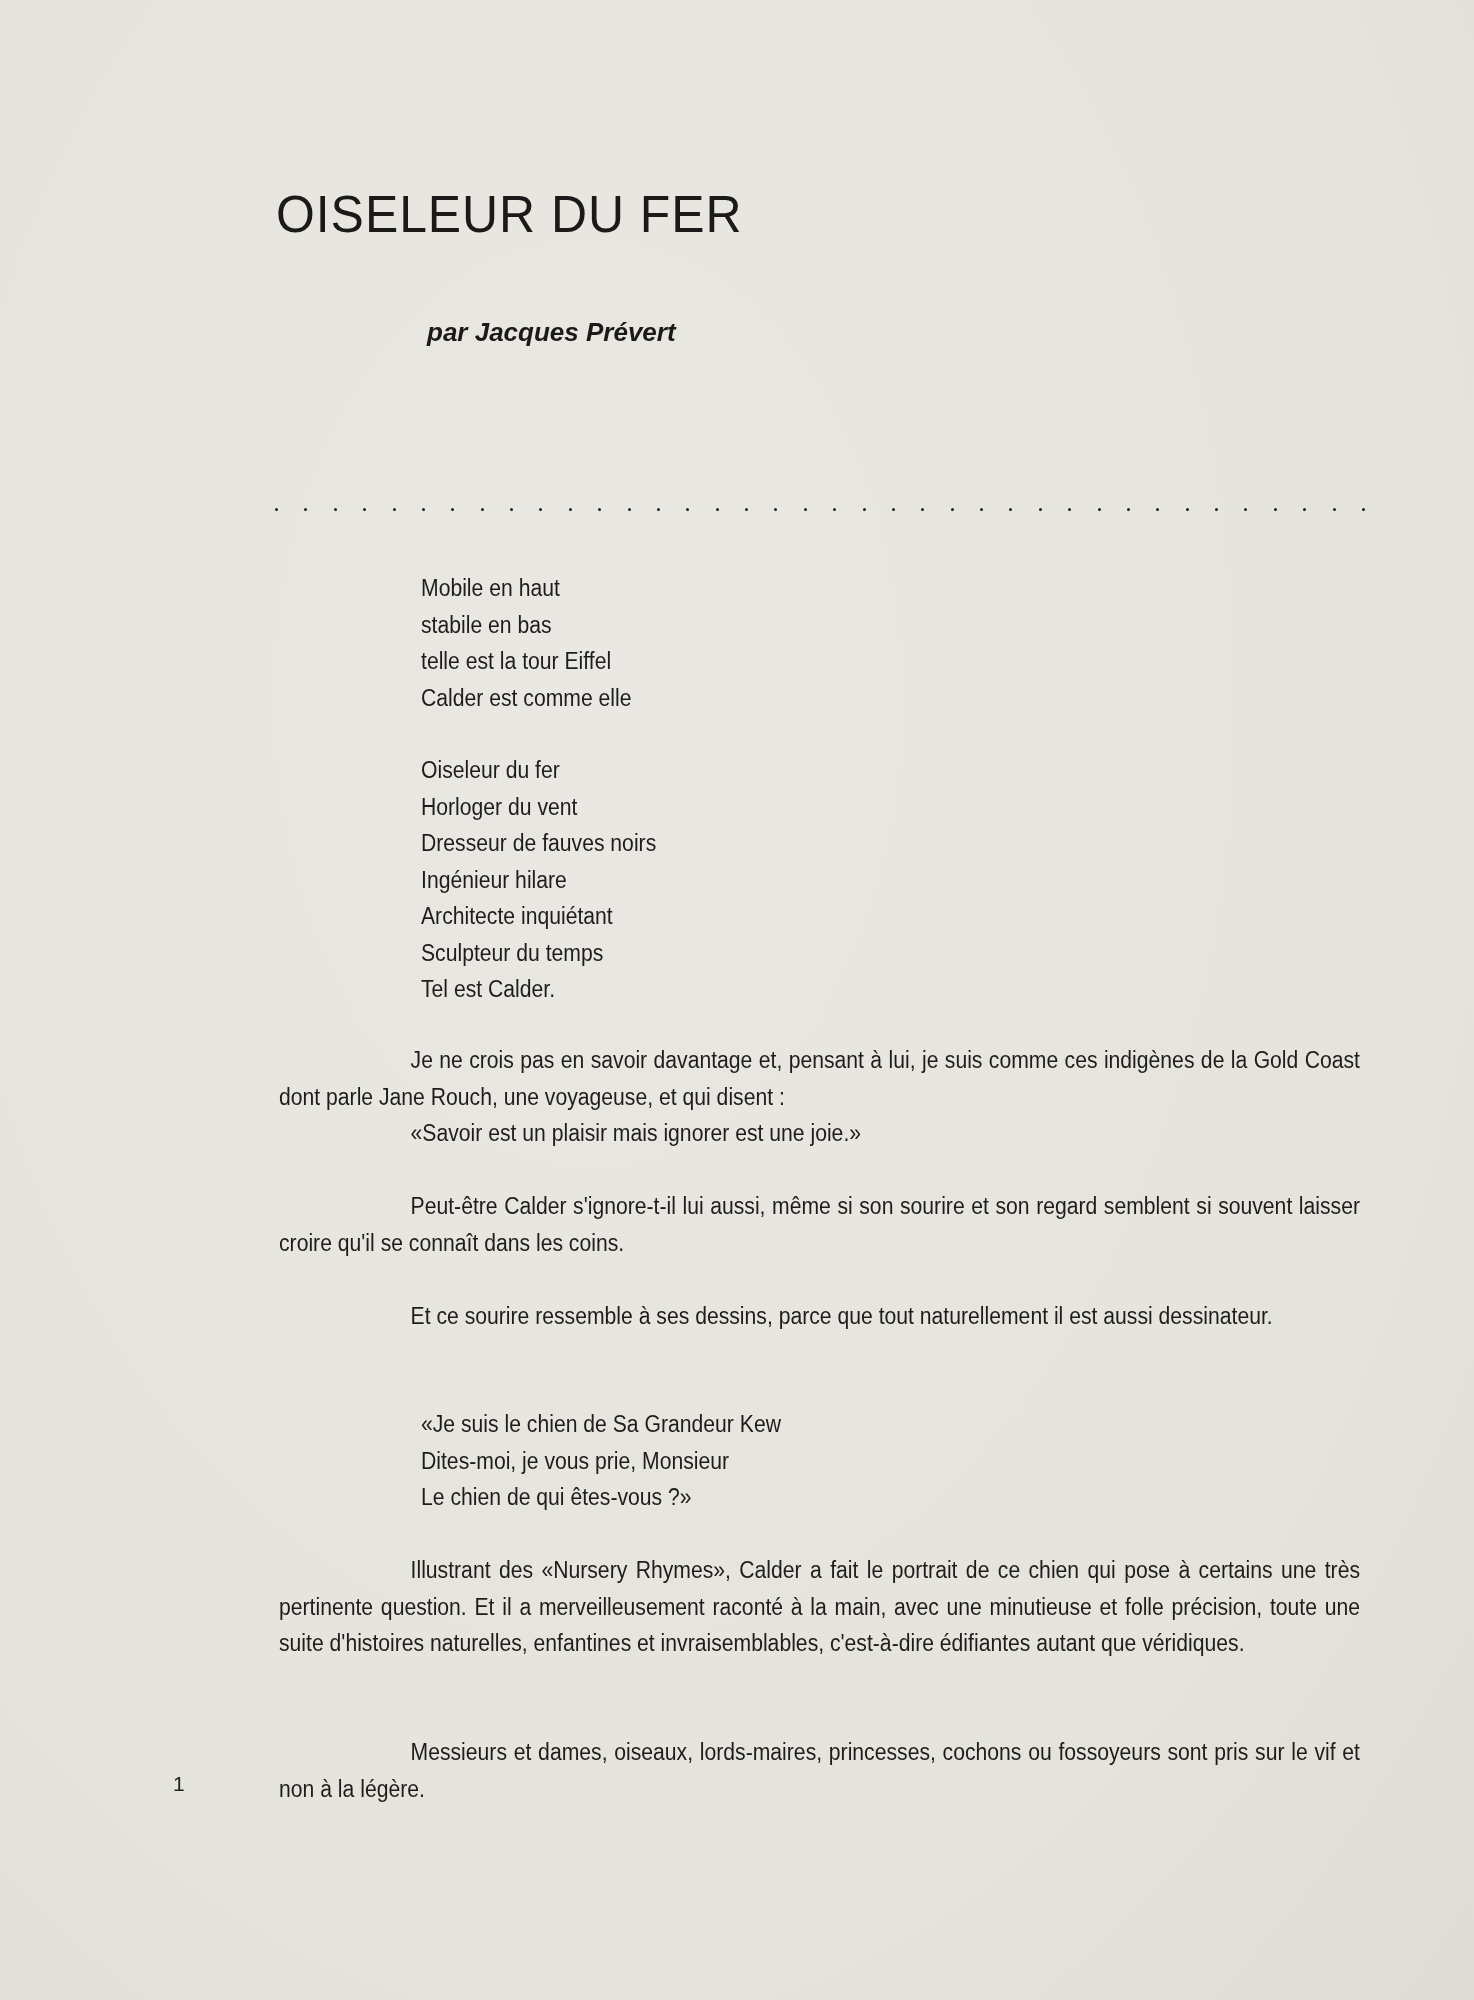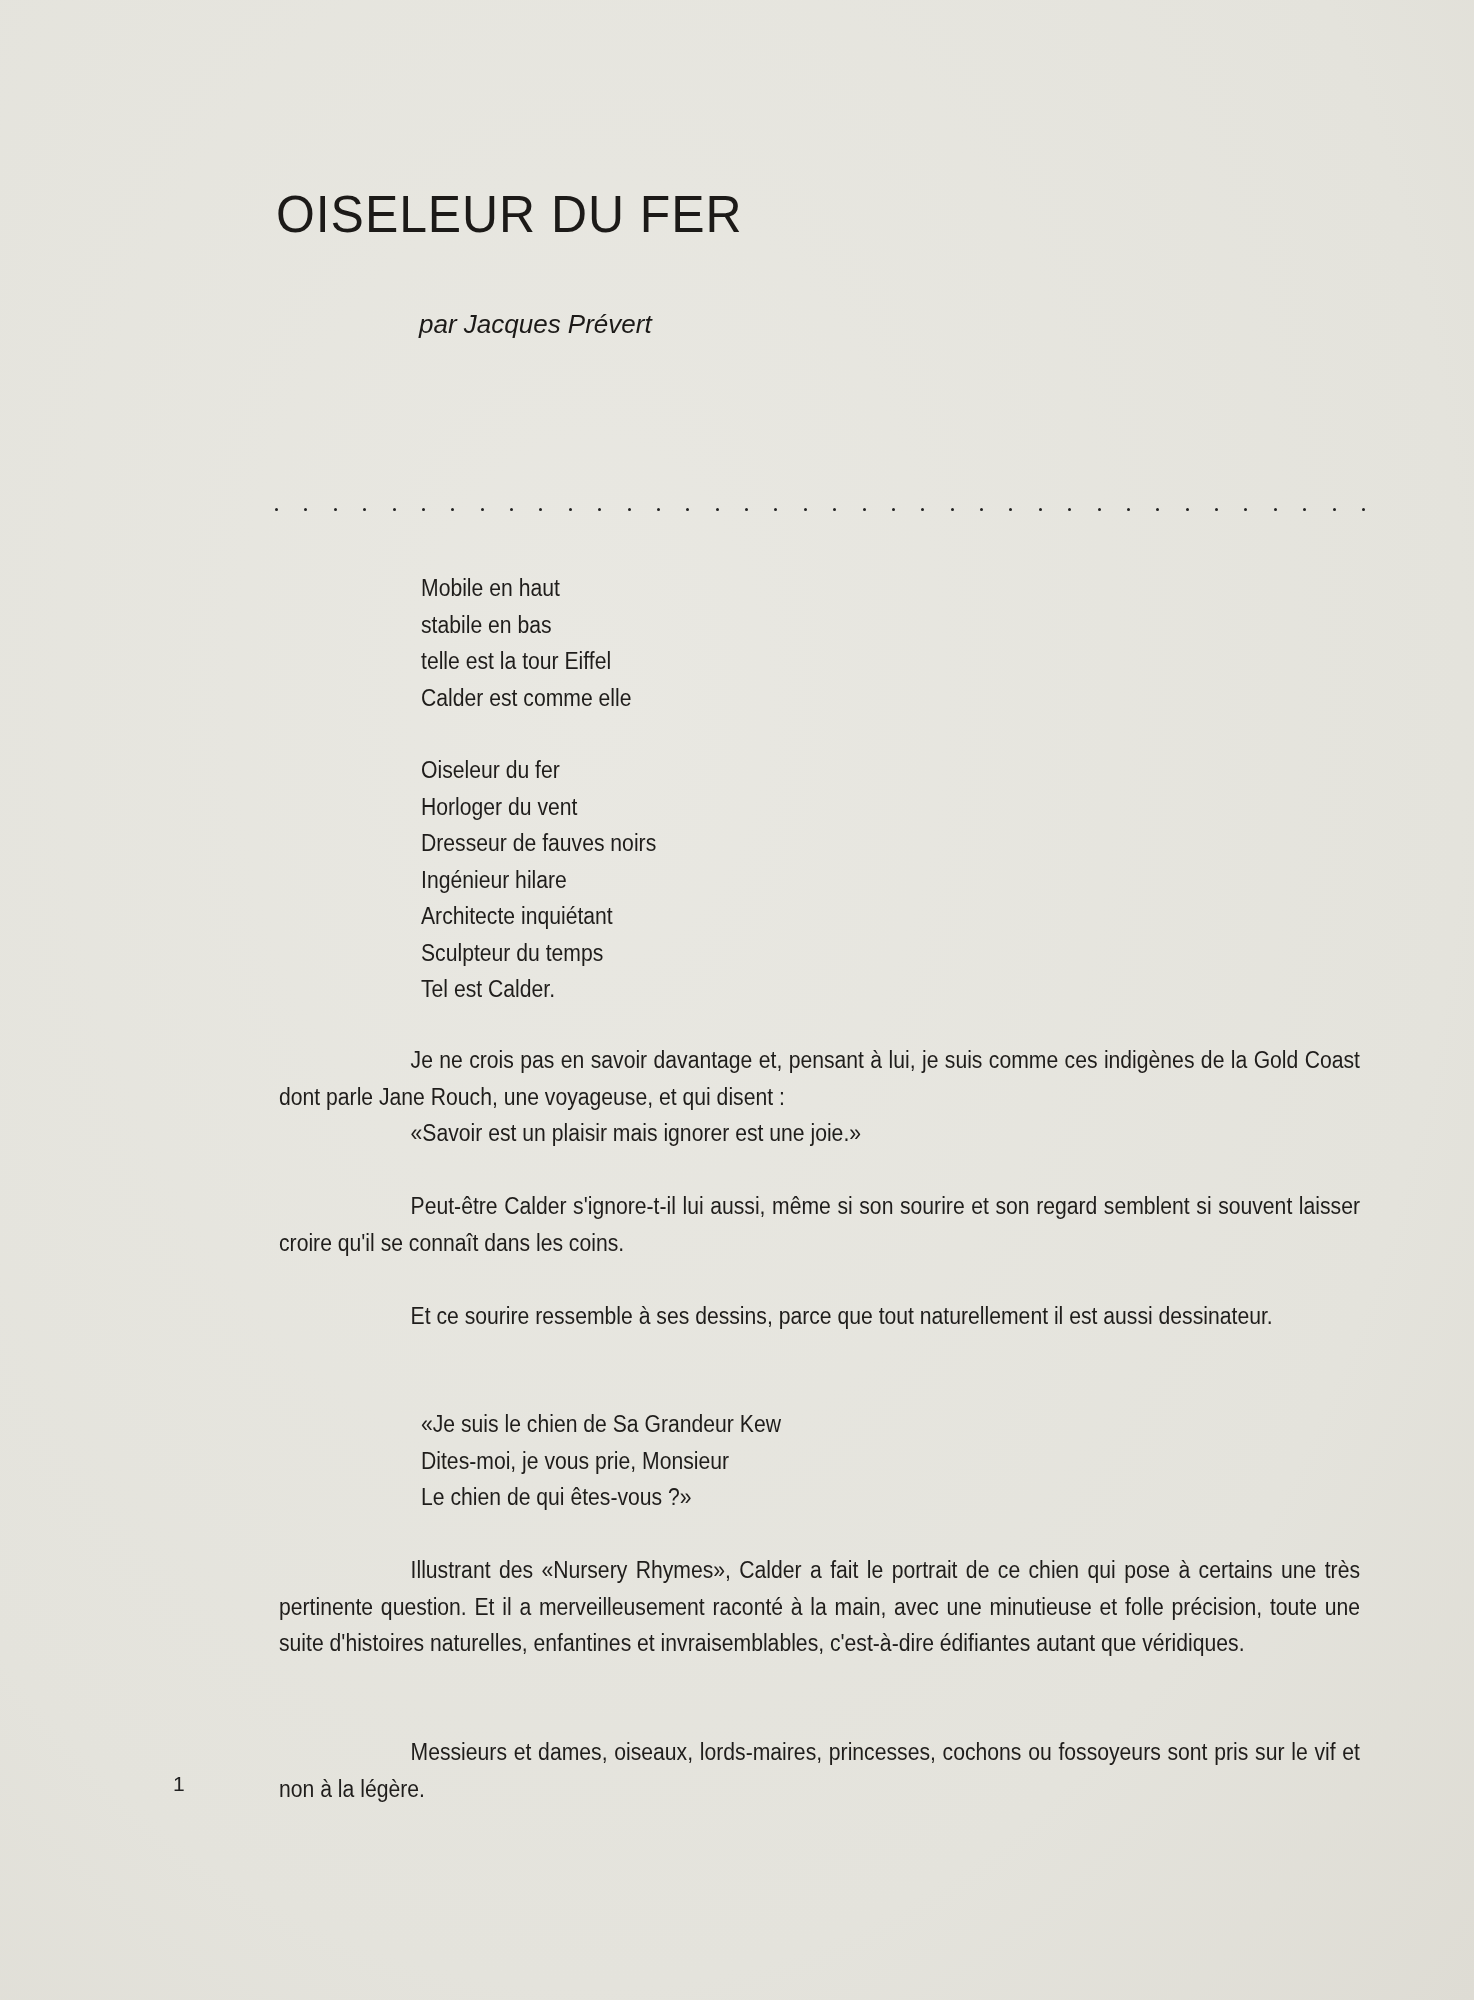--- a/index.html
+++ b/index.html
@@ -16,22 +16,22 @@
     background: radial-gradient(ellipse at 40% 35%, #e9e8e2 0%, #e4e3dc 70%, #dedcd4 100%);
   }
   .title {
     position: absolute; left: 276px; top: 188px;
     font-size: 52px; font-weight: 400; letter-spacing: 1px;
     color: #1c1a18; margin: 0; line-height: 1;
     transform: scaleX(0.96); transform-origin: left top;
   }
   .byline {
     position: absolute; left: 419px; top: 309px;
-    font-size: 26px; font-style: italic; font-weight: 400;
-    color: #1c1a18; margin: 0;
+    font-size: 26px; font-style: italic; font-weight: 700;
+    color: #1c1a18; margin: 8px;
   }
   .dots {
     position: absolute; left: 275px; top: 502px;
     width: 1090px; height: 14px;
     display: flex; justify-content: space-between; align-items: center;
   }
   .dot { width: 3px; height: 3px; border-radius: 50%; background: #222; }
   .text {
     font-size: 23px; line-height: 36.5px; color: #1f1d1b;
     transform: scaleX(0.92); transform-origin: left top;

